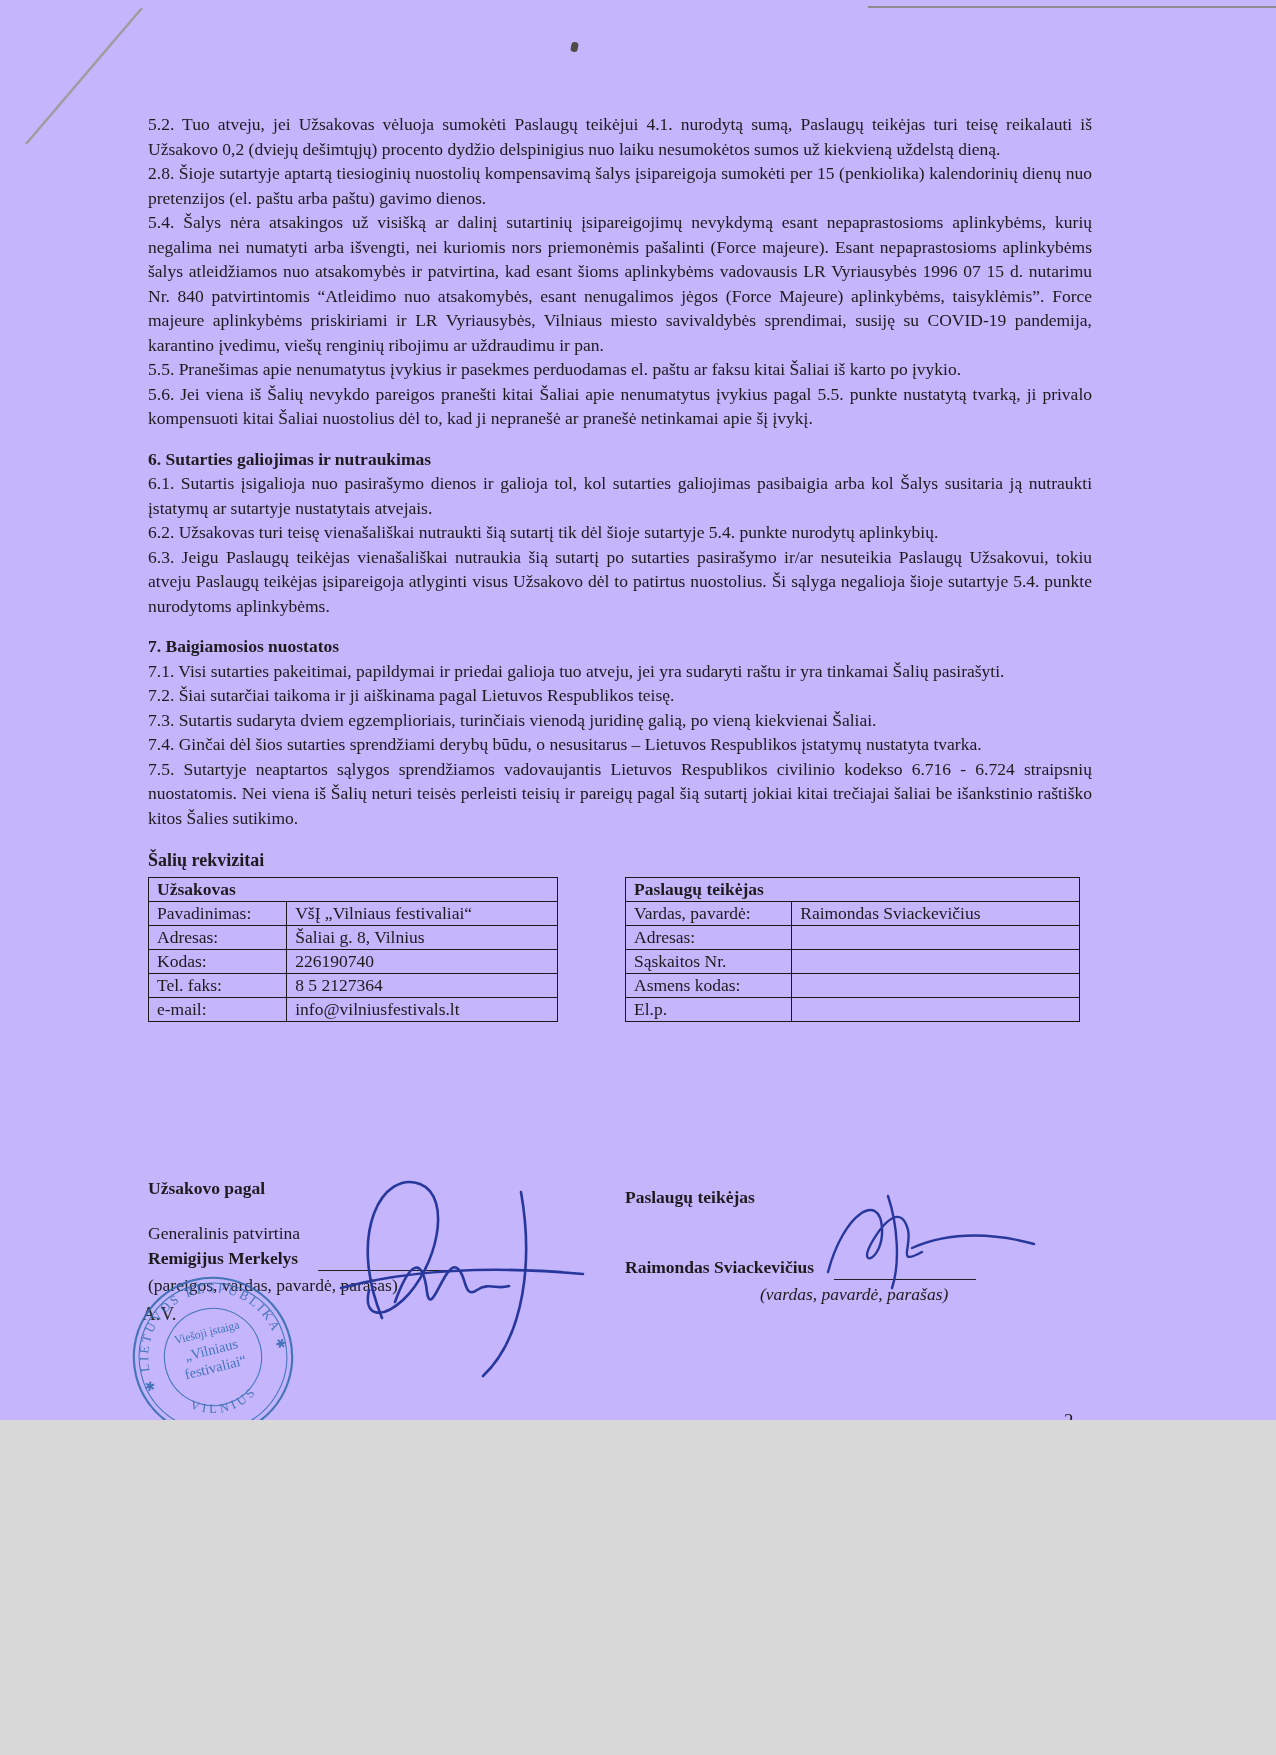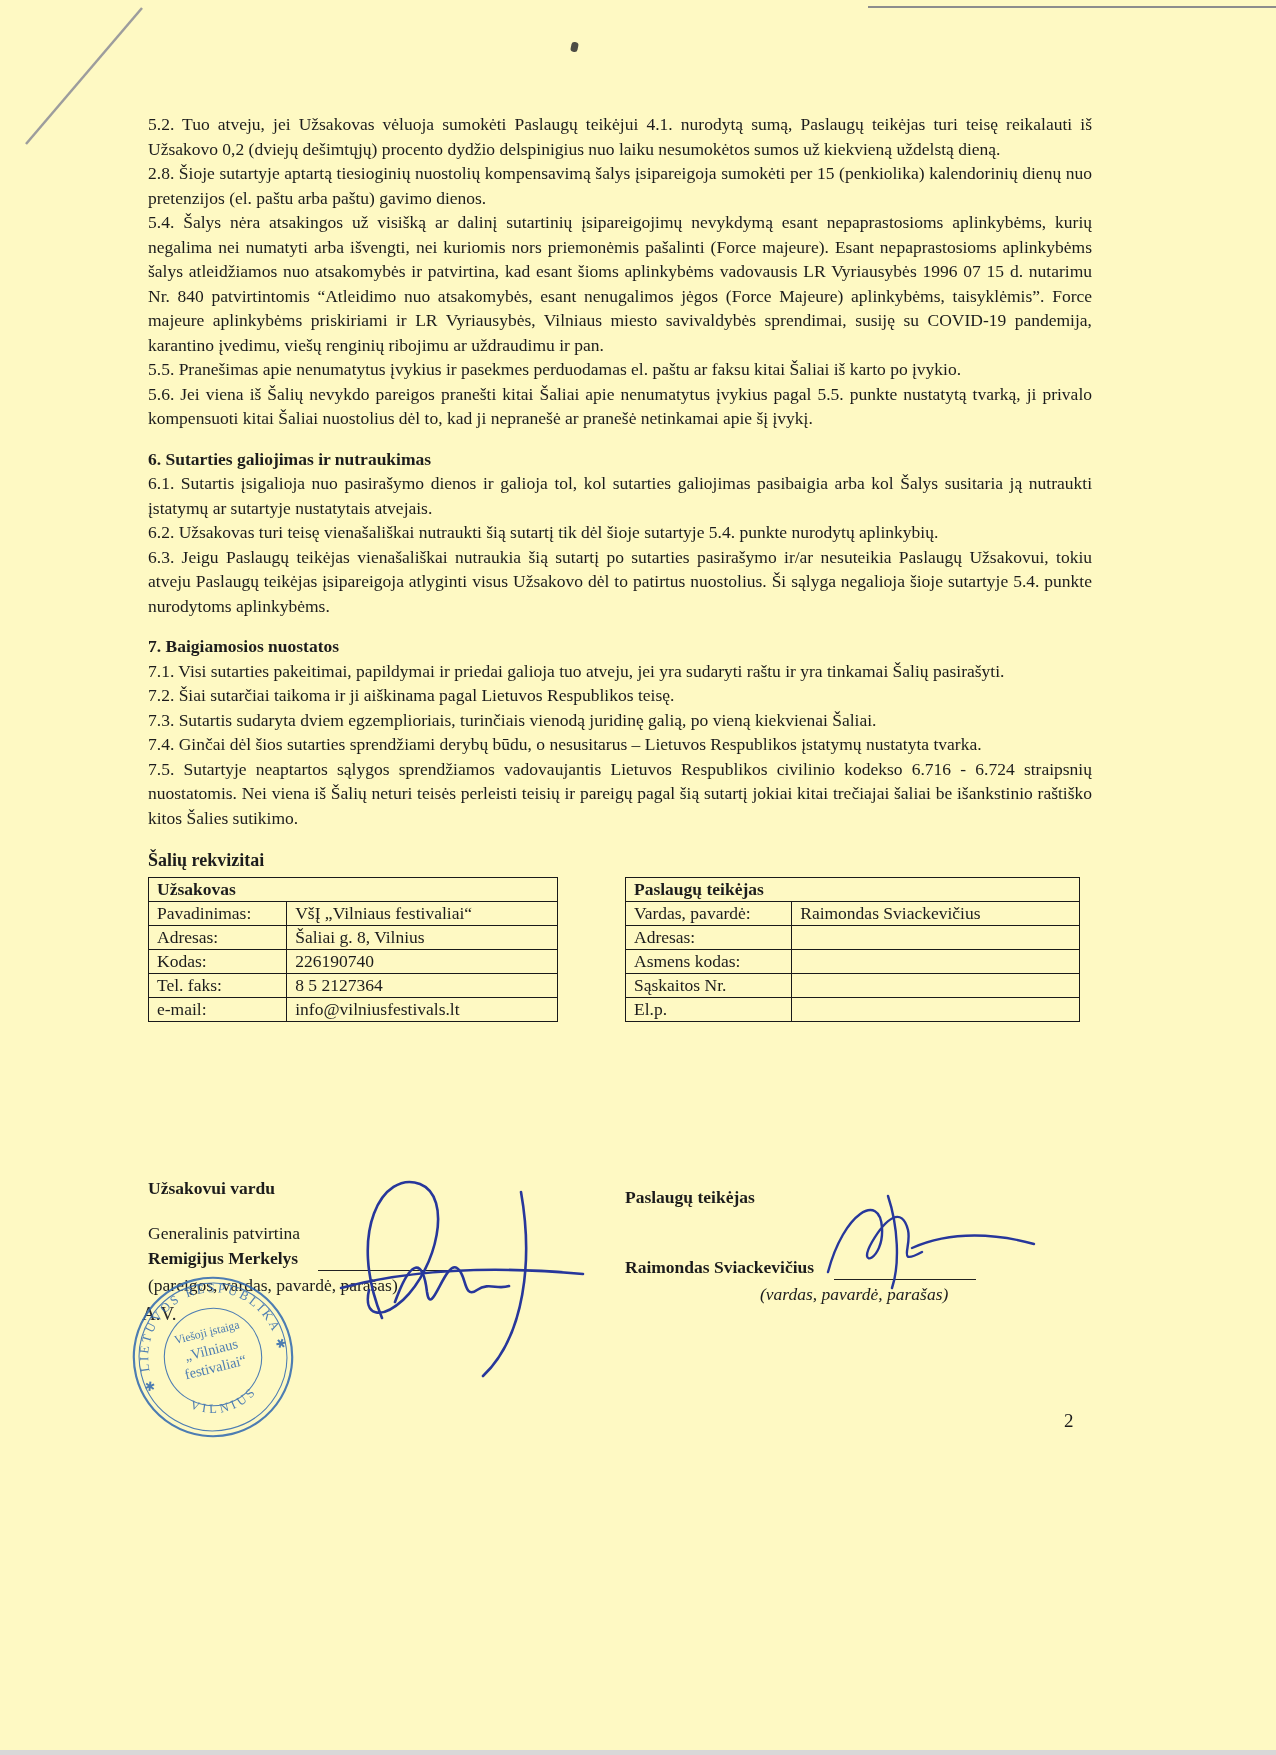--- a/index.html
+++ b/index.html
@@ -1,20 +1,20 @@
 <!DOCTYPE html>
 <html><head>
 <meta charset="utf-8">
 <style>
   html,body { margin:0; padding:0; background:#d8d8d8; }
   .sheet {
     position:relative;
-    width:1276px; height:1750px;
+    width:1276px; height:1420px;
     margin:0 auto;
-    background:#fef9c3;
+    background:#c4b5fd;
     font-family:"Liberation Serif", serif;
     color:#1c1c1c;
     overflow:hidden;
   }
   .content {
     position:absolute;
     left:148px; top:112px;
     width:944px;
     font-size:17.5px;
     line-height:24.5px;
@@ -182,39 +182,39 @@
           </tr>
           <tr>
             <td class="lbl">Vardas, pavardė:</td>
             <td class="val">Raimondas Sviackevičius</td>
           </tr>
           <tr>
             <td class="lbl">Adresas:</td>
             <td class="val"></td>
           </tr>
           <tr>
+            <td class="lbl">Sąskaitos Nr.</td>
+            <td class="val"></td>
+          </tr>
+          <tr>
             <td class="lbl">Asmens kodas:</td>
-            <td class="val"></td>
-          </tr>
-          <tr>
-            <td class="lbl">Sąskaitos Nr.</td>
             <td class="val"></td>
           </tr>
           <tr>
             <td class="lbl">El.p.</td>
             <td class="val"></td>
           </tr>
         </tbody>
       </table>
 
     </div>
   </div>
 
   <div class="sig-block sig-client">
-    <div class="sig-heading">Užsakovui vardu</div>
+    <div class="sig-heading">Užsakovo pagal</div>
     <div class="sig-role">Generalinis patvirtina</div>
     <div class="sig-nameline">
       <span class="sig-name">Remigijus Merkelys</span>
       <span class="sig-underline"></span>
     </div>
     <div class="sig-caption">(pareigos, vardas, pavardė, parašas)</div>
   </div>
 
   <div class="sig-block sig-provider">
     <div class="sig-heading">Paslaugų teikėjas</div>

